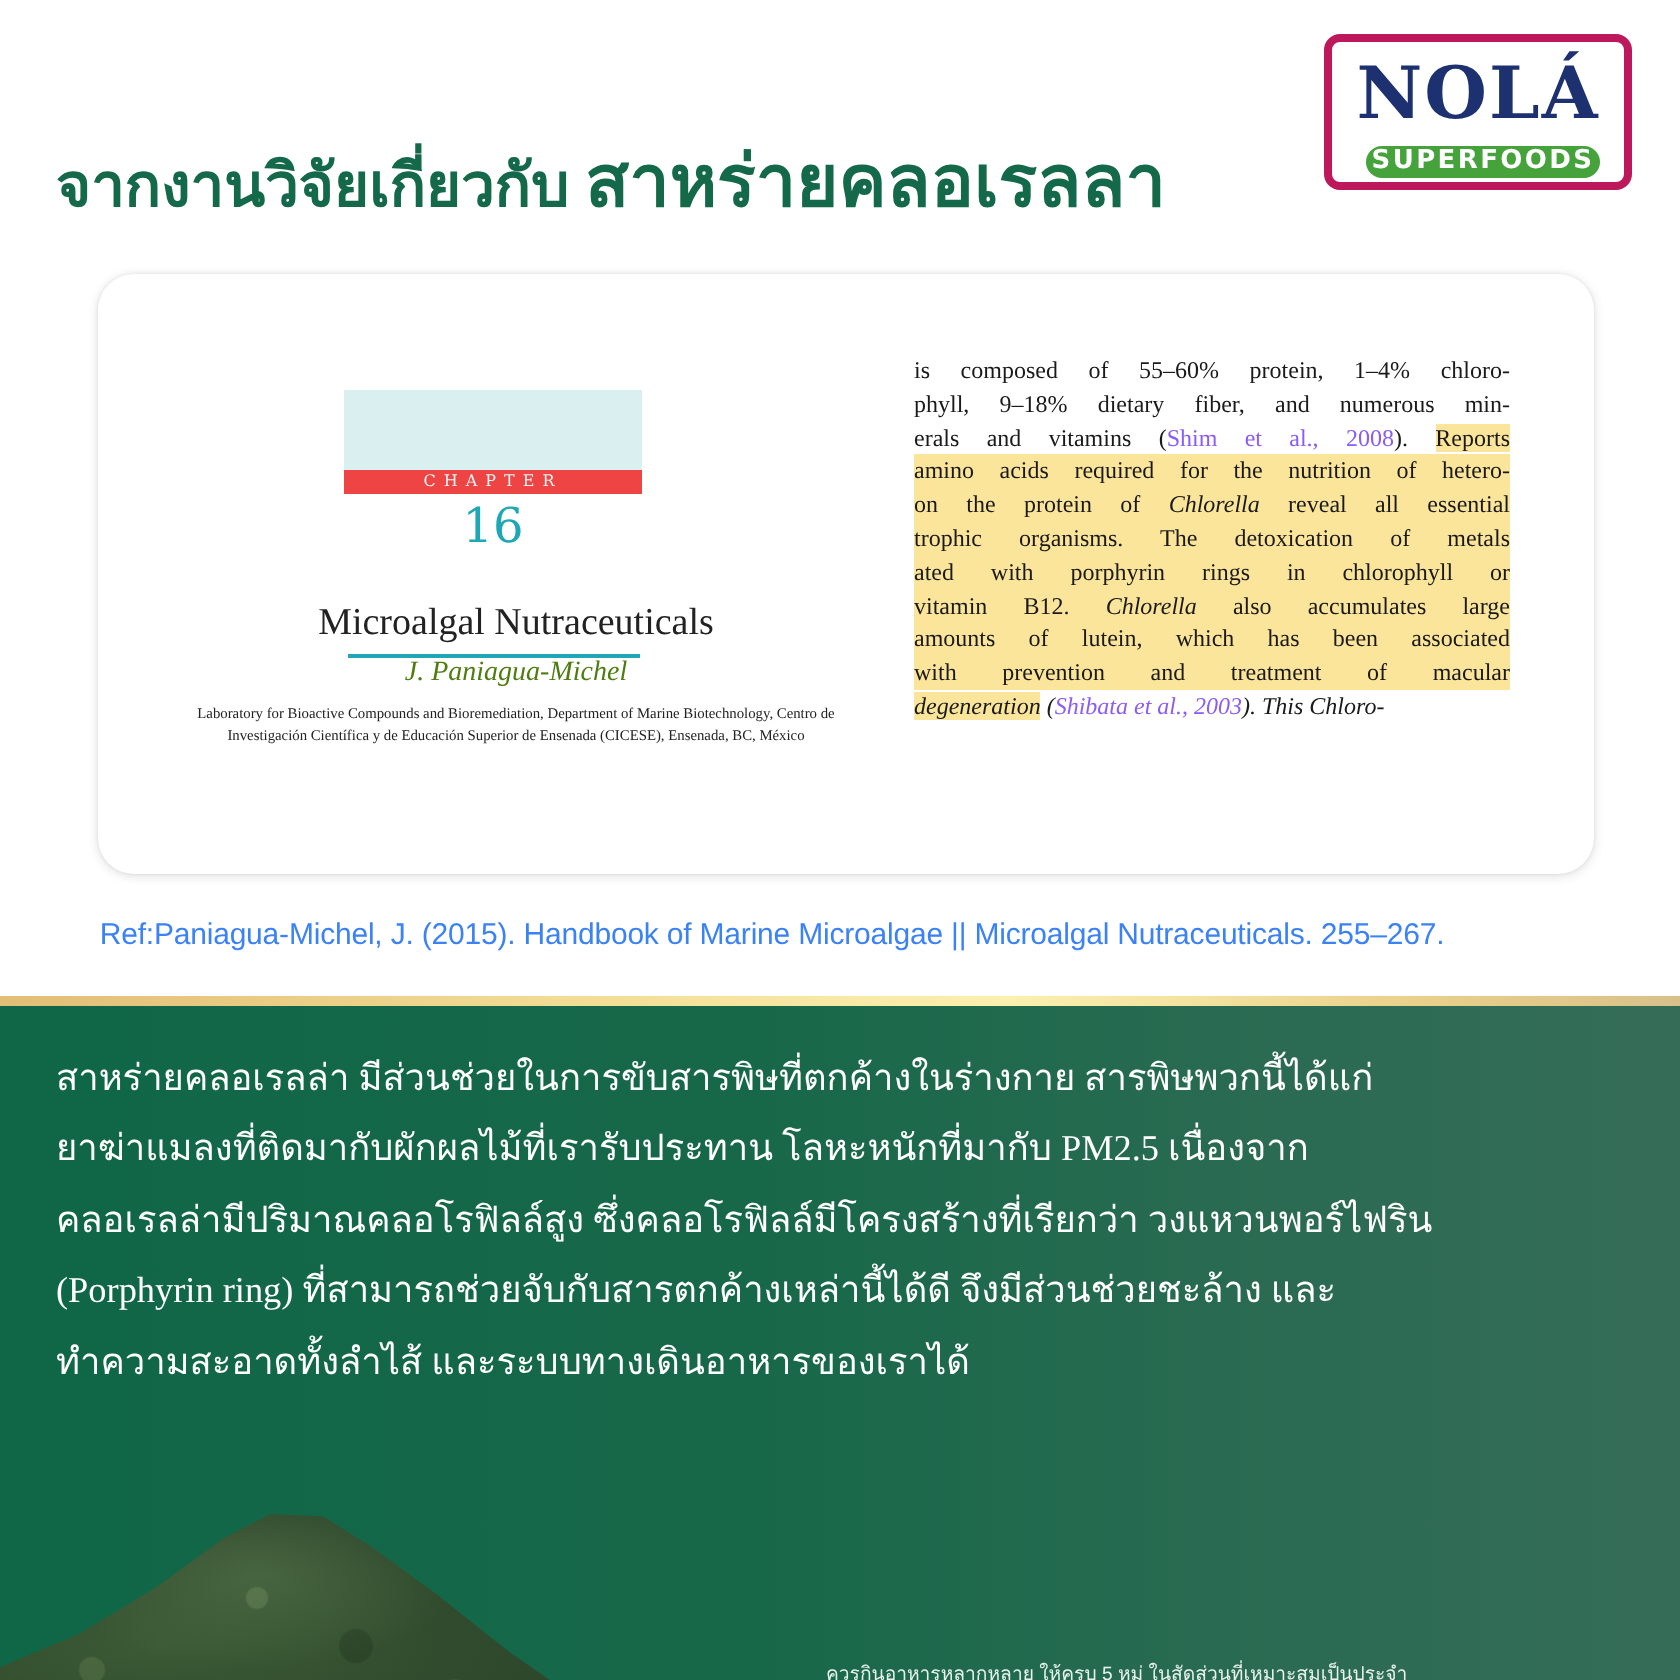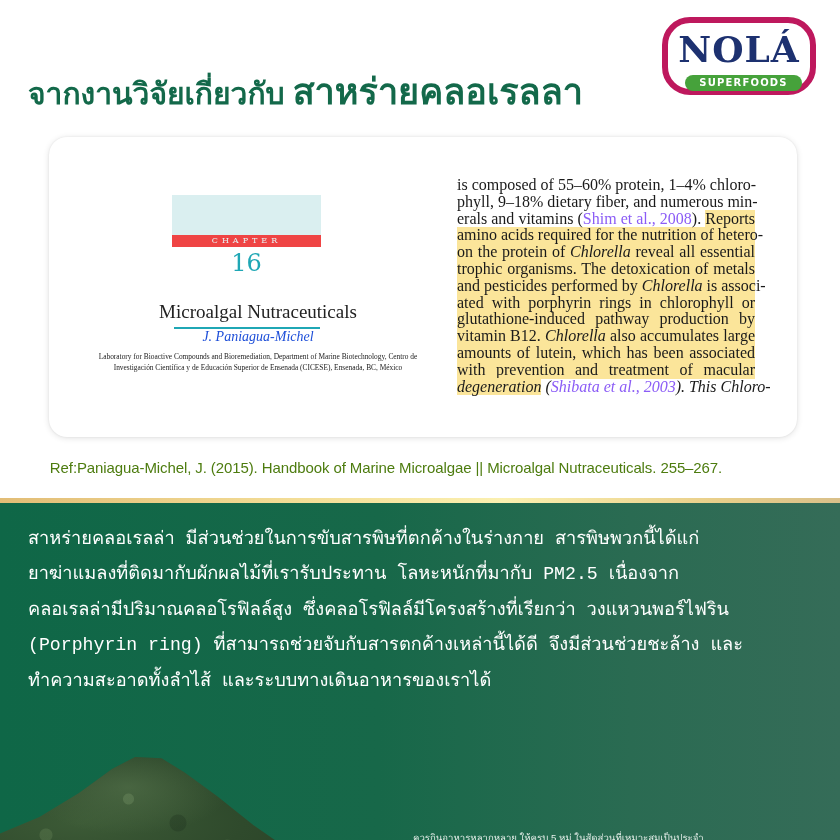--- a/index.html
+++ b/index.html
@@ -4,31 +4,31 @@
 <style>
   * { margin: 0; padding: 0; box-sizing: border-box; }
   html, body { width: 840px; height: 840px; overflow: hidden; background: #ffffff; }
   body { position: relative; font-family: "DejaVu Sans", sans-serif; }
 
   
   .top { position: absolute; left: 0; top: 0; width: 840px; height: 496px; background: #ffffff; }
 
   .logo {
     position: absolute; left: 662px; top: 17px; width: 154px; height: 78px;
-    border: 6px solid #be185d; border-radius: 28px; background: #fff;
+    border: 4px solid #be185d; border-radius: 8px; background: #fff;
   }
   .logo-word {
     position: absolute; left: 0; top: 6px; width: 100%; text-align: center;
     font-family: "DejaVu Serif", serif; font-weight: bold; font-size: 36px;
     color: #1d3170; letter-spacing: 1px; line-height: 40px;
   }
   .logo-tag {
     position: absolute; left: 17px; top: 52px; width: 117px; height: 16px;
     background: #46a23b; border-radius: 8px; color: #fff;
-    font-family: "DejaVu Sans", sans-serif; font-weight: bold; font-size: 10px;
+    font-family: "DejaVu Sans", sans-serif; font-weight: bold; font-size: 13px;
     letter-spacing: 1.2px; text-align: center; line-height: 16px;
   }
 
   .headline {
     position: absolute; left: 28px; top: 67px; height: 50px;
     font-family: "DejaVu Sans", sans-serif; font-weight: bold; color: #13694a;
     white-space: nowrap; line-height: 50px;
   }
   .headline .h-part1 { font-size: 30px; }
   .headline .h-part2 { font-size: 36px; margin-left: 8px; }
@@ -52,59 +52,59 @@
     color: #1fa7b5; line-height: 28px; margin-top: 2px;
   }
 
   .paper-title {
     position: absolute; left: 0; top: 164px; width: 418px; text-align: center;
     font-family: "Liberation Serif", serif; font-size: 19px; color: #222;
   }
   .paper-rule { position: absolute; left: 125px; top: 190px; width: 146px; height: 1.5px; background: #1fa7b5; }
   .paper-author {
     position: absolute; left: 0; top: 192px; width: 418px; text-align: center;
-    font-family: "Liberation Serif", serif; font-style: italic; font-size: 14px; color: #1d4ed8;
+    font-family: "Liberation Serif", serif; font-style: italic; font-size: 14px; color: #4d7c0f;
   }
   .paper-affil {
     position: absolute; left: 10px; top: 214px; width: 398px; text-align: center;
     font-family: "Liberation Serif", serif; font-size: 7.4px; line-height: 11px; color: #222;
   }
 
   .excerpt {
     position: absolute; left: 408px; top: 40px; width: 298px;
-    font-family: "Liberation Serif", serif; font-size: 16px; line-height: 16.8px;
+    font-family: "Liberation Serif", serif; font-size: 12px; line-height: 16.8px;
     color: #1a1a1a; text-align: justify; text-align-last: justify;
   }
   .excerpt .ln { display: block; white-space: nowrap; text-align: justify; text-align-last: justify; }
   .excerpt .ln.last { text-align-last: left; font-style: italic; }
   .hl { background: #fbe59a; }
   .cite { color: #8b5cf6; }
   .it { font-style: italic; }
 
   .ref {
     position: absolute; left: 0; top: 459px; width: 772px; text-align: center;
-    font-family: "Liberation Sans", sans-serif; font-size: 15px; color: #4d7c0f;
+    font-family: "Liberation Sans", sans-serif; font-size: 15px; color: #3b82f6;
     letter-spacing: -0.1px;
   }
 
   
   .gold-line {
     position: absolute; left: 0; top: 498px; width: 840px; height: 5px;
     background: linear-gradient(90deg, #e2bd76 0%, #f3dd96 35%, #fbf0b0 60%, #e9cf8a 85%, #d9c08a 100%);
   }
 
   
   .bottom {
     position: absolute; left: 0; top: 503px; width: 840px; height: 337px;
     background: linear-gradient(90deg, #0f6747 0%, #176849 45%, #2a6b52 75%, #356c58 100%);
     overflow: hidden;
   }
   .body-text {
     position: absolute; left: 28px; top: 19px; width: 790px;
-    font-family: Liberation Mono, monospace; font-size: 18.2px; color: #ffffff;
+    font-family: Liberation Serif, serif; font-size: 18.2px; color: #ffffff;
     line-height: 35.4px; font-weight: 500;
   }
   .body-text .bl { display: block; white-space: nowrap; }
 
   .powder {
     position: absolute; left: -20px; top: 248px; width: 330px; height: 120px;
     background:
       radial-gradient(ellipse at 45% 30%, rgba(90,120,80,0.55) 0%, rgba(0,0,0,0) 40%),
       radial-gradient(ellipse at 30% 60%, #3c5a36 0%, #2f4a2c 50%, #263f25 100%);
     clip-path: polygon(0% 100%, 5% 70%, 18% 55%, 30% 35%, 40% 15%, 47% 5%, 55% 6%, 62% 18%, 72% 38%, 83% 62%, 95% 85%, 100% 100%);
@@ -157,23 +157,21 @@
       <div>Investigación Científica y de Educación Superior de Ensenada (CICESE), Ensenada, BC, México</div>
     </div>
 
     <div class="excerpt">
       <span class="ln">is composed of 55–60% protein, 1–4% chloro-</span>
       <span class="ln">phyll, 9–18% dietary fiber, and numerous min-</span>
       <span class="ln"><span>erals and vitamins (</span><span class="cite">Shim et al., 2008</span><span>). </span><span class="hl">Reports</span></span>
       <span class="ln hl">amino acids required for the nutrition of hetero-</span>
       <span class="ln hl"><span>on the protein of </span><span class="it">Chlorella</span><span> reveal all essential</span></span>
       <span class="ln hl">trophic organisms. The detoxication of metals</span>
-      <span class="ln hl"><span>and pesticides performed by </span><span class="it">Chlorella</span><span> is associ-</span></span>
       <span class="ln hl">ated with porphyrin rings in chlorophyll or</span>
-      <span class="ln hl">glutathione-induced pathway production by</span>
       <span class="ln hl"><span>vitamin B12. </span><span class="it">Chlorella</span><span> also accumulates large</span></span>
       <span class="ln hl">amounts of lutein, which has been associated</span>
       <span class="ln hl">with prevention and treatment of macular</span>
       <span class="ln last"><span class="hl">degeneration</span><span> (</span><span class="cite">Shibata et al., 2003</span><span>). This Chloro-</span></span>
     </div>
   </div>
 
   <div class="ref">Ref:Paniagua-Michel, J. (2015). Handbook of Marine Microalgae || Microalgal Nutraceuticals. 255–267.</div>
 </div>
 

